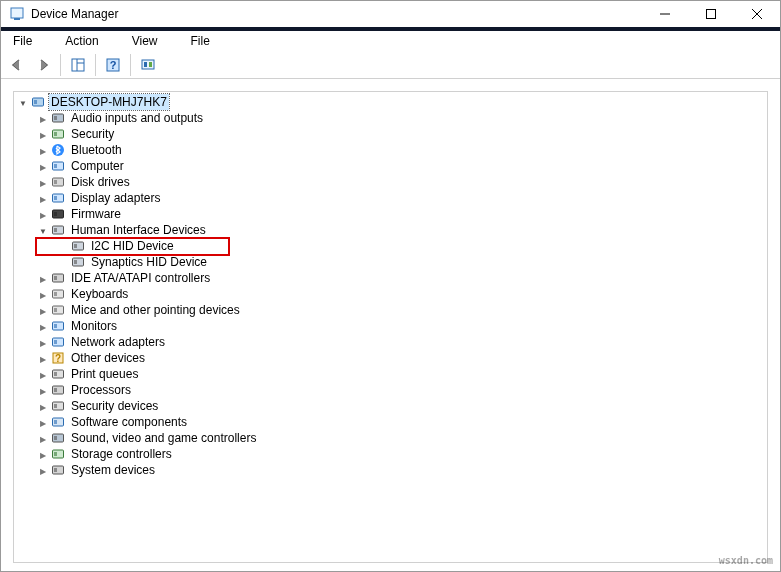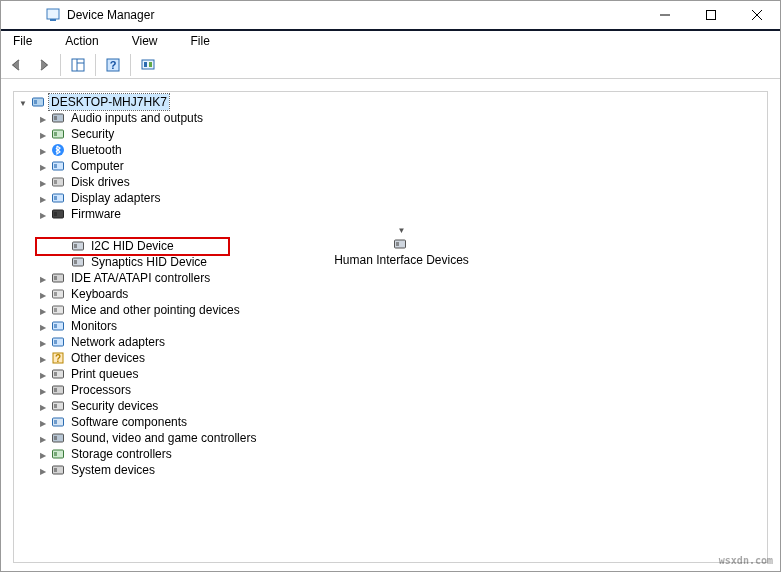--- a/index.html
+++ b/index.html
@@ -11,23 +11,22 @@
     color: #000;
     width: 781px;
     height: 572px;
     overflow: hidden;
     border: 1px solid #999;
   }
   .titlebar {
     height: 30px;
     display: flex;
     align-items: center;
-    border-bottom: 2px solid #0f172a;
+    border-bottom: 4px solid #0f172a;
     background: #fff;
-    padding-left: 36px;
   }
   .titlebar .app-icon {
     width: 16px; height: 16px;
     margin: 0 6px 0 8px;
     display: inline-flex; align-items: center; justify-content: center;
   }
   .titlebar .title { flex: 0 0 auto; font-size: 12px; }
   .titlebar .spacer { flex: 1; }
   .win-btn {
     width: 46px; height: 30px;
@@ -99,21 +98,20 @@
   .lbl {
     padding: 0 2px;
     line-height: 16px;
   }
   .row.selected .lbl {
     background: #cce8ff;
     outline: 1px dotted #666;
   }
   .row.highlight {
      position: relative;
-     flex-direction: column;
   }
   .highlight-box {
     position: absolute;
     border: 2.5px solid #d80000;
     left: 40px;
     width: 195px;
     height: 19px;
     pointer-events: none;
   }
   .statusbar {

